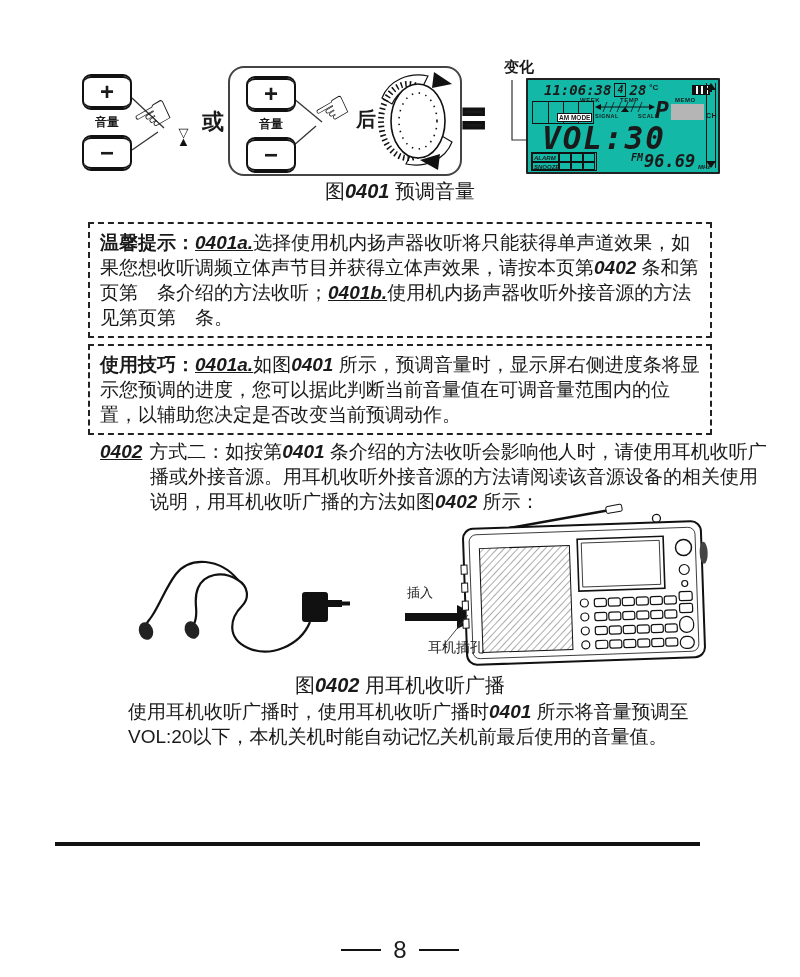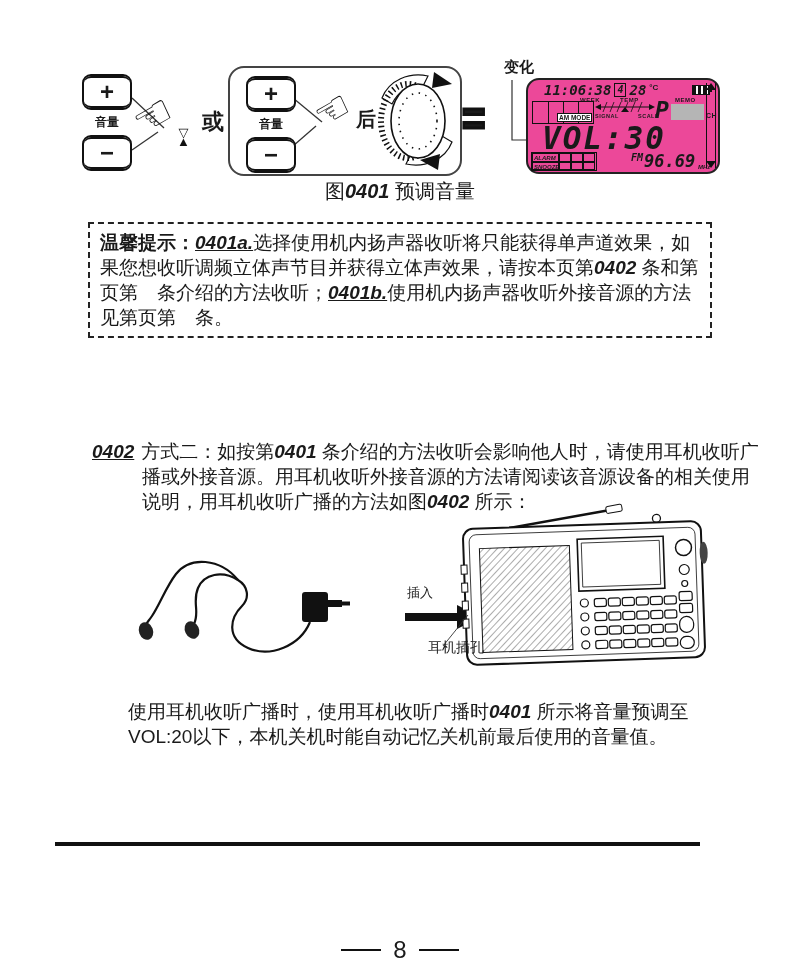--- a/index.html
+++ b/index.html
@@ -16,21 +16,21 @@
   .vol-label{font-size:12px;font-weight:bold;margin:4px 0;}
   .hand{position:absolute;font-size:44px;line-height:1;transform:rotate(-30deg);color:#111;}
   .hourglass{position:absolute;font-size:13px;line-height:9px;text-align:center;color:#111;}
   .conn-word{position:absolute;font-size:22px;font-weight:bold;}
   .frame2{position:absolute;border:2px solid #444;border-radius:16px;background:transparent;}
   .equals{position:absolute;font-size:40px;font-weight:bold;-webkit-text-stroke:2.5px #111;transform:scaleY(1.25);}
   .change-label{position:absolute;font-size:15px;font-weight:bold;}
 
   
   .lcd{position:absolute;left:526px;top:78px;width:190px;height:92px;border:2px solid #222;
-       border-radius:13px;background:#ec4899;font-family:"DejaVu Sans Mono",monospace;}
+       border-radius:1px;background:#14b8a6;font-family:"DejaVu Sans Mono",monospace;}
   .lcd .seg{font-style:italic;font-weight:bold;}
   .lcd-time{position:absolute;left:16px;top:2px;display:flex;align-items:flex-start;gap:3px;font-size:14px;}
   .week-box{border:1.2px solid #111;font-size:10px;padding:0 2px;line-height:12px;margin-top:1px;}
   .tiny{position:absolute;font-size:6px;font-family:"Liberation Sans",sans-serif;font-weight:bold;letter-spacing:.5px;}
   .battery{position:absolute;left:164px;top:5px;width:16px;height:8px;border:1.2px solid #111;
            background:repeating-linear-gradient(90deg,#111 0 3px,#fff 3px 5px);}
   .battery:after{content:"";position:absolute;right:-3px;top:2px;width:2px;height:4px;background:#111;}
   .lbox{position:absolute;left:4px;top:21px;width:60px;height:21px;border:1.3px solid #111;}
   .lbox i{position:absolute;top:0;bottom:0;width:1px;background:#111;}
   .ammode{position:absolute;left:24px;top:11px;font-size:6.5px;font-weight:bold;background:#fff;
@@ -52,21 +52,21 @@
   .vbar .dn{position:absolute;bottom:0;left:-1px;width:0;height:0;border-left:5px solid transparent;
             border-right:5px solid transparent;border-top:7px solid #111;}
 
   
   .caption{position:absolute;width:100%;text-align:center;font-size:20px;}
   .num{font-weight:bold;font-style:italic;}
   .u{text-decoration:underline;}
   .bold{font-weight:bold;}
   .tipbox{position:absolute;left:88px;width:600px;border:2px dashed #222;padding:6px 10px;
           font-size:19px;line-height:25px;background:#fff;}
-  .para{position:absolute;left:92px;width:624px;font-size:19px;line-height:25px;}
+  .para{position:absolute;left:100px;width:624px;font-size:19px;line-height:25px;}
   .hang{padding-left:50px;text-indent:-50px;}
   .sec-num{margin-right:7px;}
   .fig2-label{position:absolute;font-size:13px;}
   .divider{position:absolute;left:55px;top:842px;width:645px;height:4px;background:#111;}
   .roundbox{position:absolute;left:62px;top:861px;width:612px;border:2.5px solid #111;border-radius:14px;
             padding:8px 10px;font-size:19px;line-height:27px;background:#fff;}
   .footer{position:absolute;top:936px;width:100%;display:flex;align-items:center;justify-content:center;gap:12px;}
   .pgdash{width:40px;height:2.5px;background:#111;}
   .pgnum{font-size:24px;}
   svg{display:block;}
@@ -174,20 +174,23 @@
 
   <div class="caption" style="top:178px;">
     <span>图</span><span class="num">0401</span>
     <span>预调音量</span>
   </div>
 
   <div class="tipbox" style="top:222px;">
     <span class="bold">温馨提示：</span><span class="num u">0401a.</span><span>选择使用机内扬声器收听将只能获得单声道效果，如果您想收听调频立体声节目并获得立体声效果，请按本页第</span><span class="num">0402</span><span> 条和第　页第　条介绍的方法收听；</span><span class="num u">0401b.</span><span>使用机内扬声器收听外接音源的方法见第页第　条。</span>
   </div>
 
+  <div class="tipbox" style="top:344px;">
+    <span class="bold">使用技巧：</span><span class="num u">0401a.</span><span>如图</span><span class="num">0401</span><span> 所示，预调音量时，显示屏右侧进度条将显示您预调的进度，您可以据此判断当前音量值在可调音量范围内的位置，以辅助您决定是否改变当前预调动作。</span>
+  </div>
 
   <div class="para hang" style="top:439px;">
     <span class="num u sec-num">0402</span><span>方式二：如按第</span><span class="num">0401</span><span> 条介绍的方法收听会影响他人时，请使用耳机收听广播或外接音源。用耳机收听外接音源的方法请阅读该音源设备的相关使用说明，用耳机收听广播的方法如图</span><span class="num">0402</span><span> 所示：</span>
   </div>
 
   <svg class="abs" style="left:100px;top:500px;" width="620" height="175" viewBox="0 0 620 175">
     <defs>
       <pattern id="hatch" width="5" height="5" patternUnits="userSpaceOnUse" patternTransform="rotate(45)">
         <line x1="0" y1="0" x2="0" y2="5" stroke="#666" stroke-width="1.1"></line>
       </pattern>
@@ -262,20 +265,24 @@
         <rect x="-1" y="76" width="6" height="9" fill="#fff" stroke="#111"></rect>
         <rect x="-1" y="94" width="6" height="9" fill="#fff" stroke="#111"></rect>
         <rect x="-1" y="112" width="6" height="9" fill="#fff" stroke="#111"></rect>
       </g>
     </g>
     <line x1="368" y1="115" x2="343" y2="146" stroke="#333" stroke-width=".9"></line>
   </svg>
   <span class="fig2-label" style="left:407px;top:584px;">插入</span>
   <span class="fig2-label" style="left:428px;top:639px;font-size:14px;">耳机插孔</span>
 
+  <div class="caption" style="top:672px;">
+    <span>图</span><span class="num">0402</span>
+    <span>用耳机收听广播</span>
+  </div>
 
   <div class="para" style="left:128px;top:699px;width:575px;">
     <span>使用耳机收听广播时，使用耳机收听广播时</span><span class="num">0401</span><span> 所示将音量预调至VOL:20以下，本机关机时能自动记忆关机前最后使用的音量值。</span>
   </div>
 
 
   <div class="divider"></div>
 
 
   <div class="footer">

